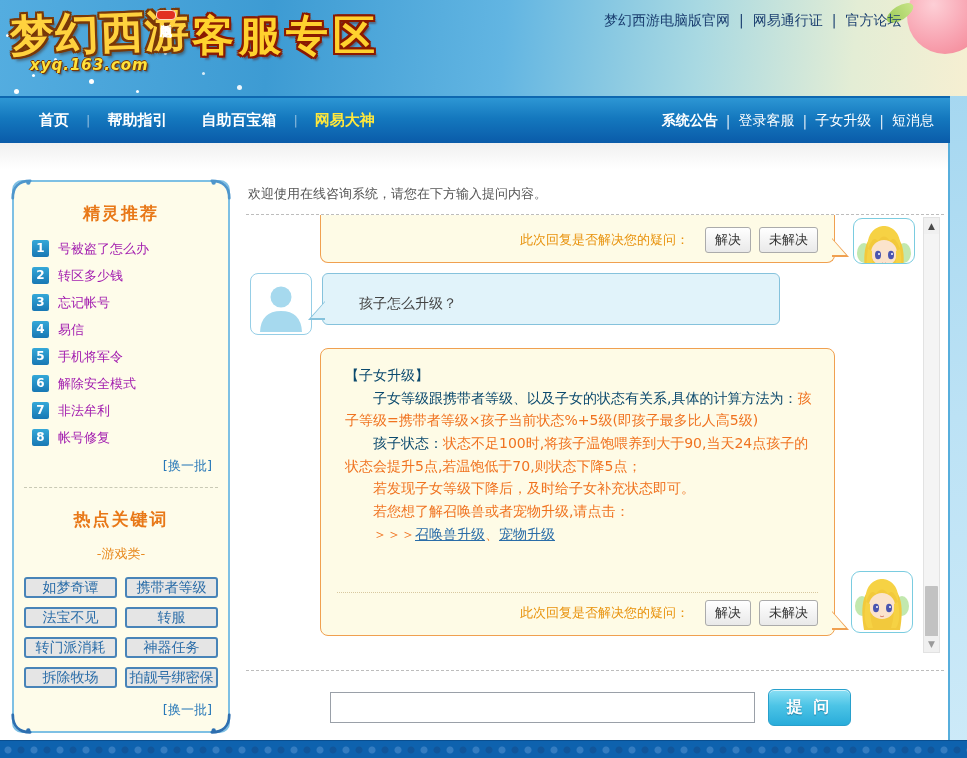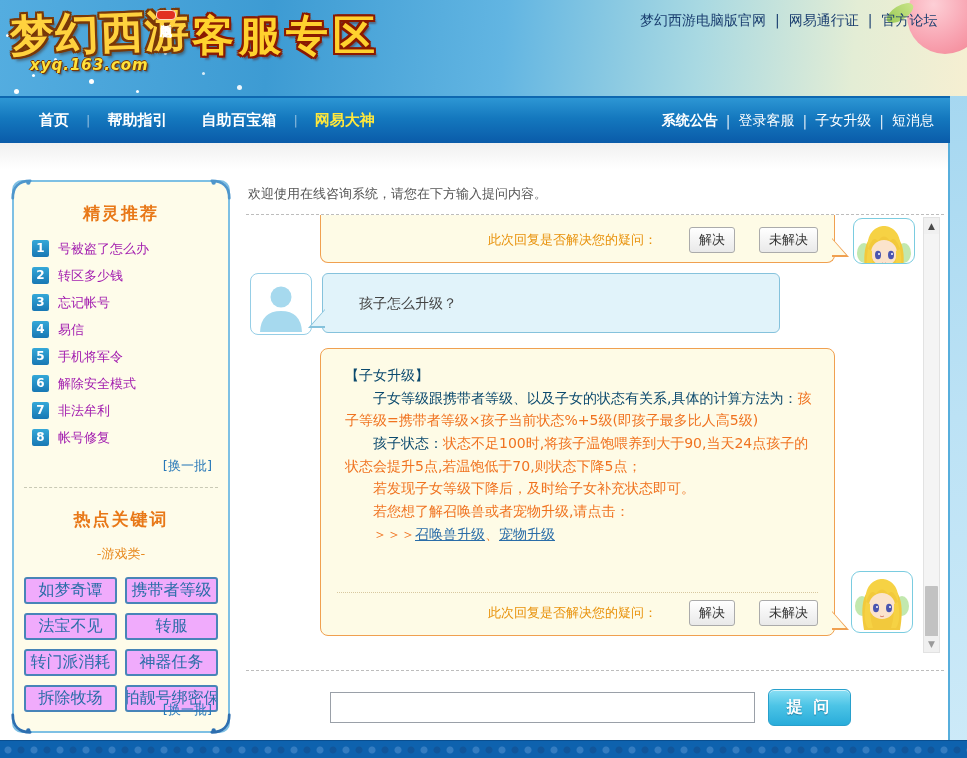--- a/index.html
+++ b/index.html
@@ -23,21 +23,21 @@
   .logo-main { font-size:44px; font-weight:bold; letter-spacing:1px; color:#FFD23E; transform:rotate(-2deg); display:inline-block;
     text-shadow:-2px 0 0 #7A3808,2px 0 0 #7A3808,0 -2px 0 #7A3808,0 2px 0 #7A3808,
       -2px -2px 0 #7A3808,2px -2px 0 #7A3808,-2px 2px 0 #7A3808,2px 2px 0 #7A3808,3px 4px 3px rgba(60,20,0,.45); }
   .logo-badge { position:absolute; left:156px; top:10px; writing-mode:vertical-rl; background:#E23122; color:#fff;
     font-size:12px; font-weight:bold; padding:4px 2px; border-radius:4px; border:1px solid #FBDCC8; line-height:14px; }
   .logo-url { position:absolute; left:30px; top:56px; font-size:15px; font-weight:bold; font-style:italic; color:#FFE23A;
     text-shadow:1px 1px 0 #7A3808,-1px 0 0 #7A3808,0 -1px 0 #7A3808,2px 2px 2px rgba(60,20,0,.5); letter-spacing:1px; }
   .section-title { position:absolute; left:192px; top:8px; font-size:42px; font-weight:bold; letter-spacing:5px; color:#FFD22E;
     text-shadow:-2px 0 0 #8B1A00,2px 0 0 #8B1A00,0 -2px 0 #8B1A00,0 2px 0 #8B1A00,
       -2px -2px 0 #8B1A00,2px -2px 0 #8B1A00,-2px 2px 0 #8B1A00,2px 2px 0 #8B1A00,3px 4px 2px rgba(90,10,0,.4); }
-  .top-links { position:absolute; left:640px; top:12px; font-size:14px; color:#1B3F70; }
+  .top-links { position:absolute; left:604px; top:12px; font-size:14px; color:#1B3F70; }
   .top-links a { color:#1B3F70; text-decoration:none; cursor:pointer; }
   .top-links .pipe { padding:0 9px; color:#1B3F70; }
 
   
   .nav { position:absolute; left:0; top:96px; width:950px; height:47px;
     background:linear-gradient(180deg,#2D96D4 0%,#1478BE 45%,#0A5BA9 100%);
     border-top:2px solid #0E68B0; }
   .tabs { position:absolute; left:22px; top:0; height:45px; display:flex; align-items:center; }
   .tab { color:#fff; font-size:15px; font-weight:bold; padding:0 17px; cursor:pointer; white-space:nowrap; }
   .tab.highlight { color:#FFE83C; }
@@ -65,50 +65,50 @@
   .sb-title { margin-top:20px; text-align:center; color:#E87818; font-size:17px; font-weight:bold; letter-spacing:2px; }
   .sb-list { margin:10px 0 0 18px; }
   .sb-item { display:flex; align-items:center; height:27px; cursor:pointer; }
   .sb-num { width:17px; height:17px; margin-right:9px; background:linear-gradient(180deg,#35A8D8,#1878B4);
     color:#fff; font-size:12px; font-weight:bold; text-align:center; line-height:17px; border-radius:2px; flex:0 0 17px; }
   .sb-label { color:#a21caf; font-size:13px; white-space:nowrap; }
   .sb-change { text-align:right; padding-right:16px; margin-top:6px; color:#2878B8; font-size:13px; cursor:pointer; }
   .sb-divider { border-top:1px dashed #C9C9B5; margin:12px 10px 0 10px; }
   .sb-sub { margin-top:14px; text-align:center; color:#E88A20; font-size:13px; }
   .kw-grid { display:grid; grid-template-columns:1fr 1fr; gap:9px 8px; margin:14px 10px 0 10px; }
-  .kw-btn { height:27px; background:#f0abfc; border:2px solid #4884B8; border-radius:3px; color:#2B6DA8;
-    font-size:16px; display:flex; align-items:center; justify-content:center; cursor:pointer; white-space:nowrap; overflow:hidden; }
+  .kw-btn { height:21px; background:#e5e5e5; border:2px solid #4884B8; border-radius:3px; color:#2B6DA8;
+    font-size:14px; display:flex; align-items:center; justify-content:center; cursor:pointer; white-space:nowrap; overflow:hidden; }
   .sb-change2 { position:absolute; right:16px; bottom:12px; color:#2878B8; font-size:13px; cursor:pointer; }
 
   
   .welcome { position:absolute; left:248px; top:42px; font-size:13px; color:#555; }
   .chat-viewport { position:absolute; left:246px; top:71px; width:698px; height:442px;
     border-top:1px dashed #BDBDBD; overflow:hidden; }
   .divider-bottom { position:absolute; left:246px; top:527px; width:698px; border-top:1px dashed #BDBDBD; }
 
   .bubble-answer { position:absolute; background:#FEFBE6; border:1px solid #F0A050; border-radius:8px; }
   .bubble-answer .tail-o { position:absolute; right:-15px; bottom:5px; width:0; height:0;
     border-top:19px solid transparent; border-left:17px solid #F0A050; }
   .bubble-answer .tail-i { position:absolute; right:-12px; bottom:7px; width:0; height:0;
     border-top:16px solid transparent; border-left:14px solid #FEFBE6; }
   .bubble-partial { left:74px; top:-12px; width:515px; height:60px; border-top:none; border-radius:0 0 8px 8px; }
-  .feedback-row { position:absolute; right:16px; bottom:9px; display:flex; align-items:center; white-space:nowrap;gap:16px; }
+  .feedback-row { position:absolute; right:16px; bottom:9px; display:flex; align-items:center; white-space:nowrap; }
   .feedback-q { color:#E8920C; font-size:13px; margin-right:8px; }
   .btn-small { background:linear-gradient(180deg,#FFFFFF,#E9E9E9); border:1px solid #ABABAB; border-radius:3px;
     color:#333; font-size:13px; padding:3px 9px; margin-left:8px; cursor:pointer;text-align:center; }
 
   .avatar-gm { position:absolute; width:62px; background:#fff; border:1px solid #7ACCE0; border-radius:9px; overflow:hidden; }
   .avatar-gm svg { display:block; }
   .avatar-gm.top { left:607px; top:3px; height:46px; }
   .avatar-gm.bottom { left:605px; top:356px; height:62px; }
 
   .avatar-user { position:absolute; left:4px; top:58px; width:62px; height:62px; background:#fff;
     border:1px solid #96CEE6; border-radius:8px; overflow:hidden; }
 
-  .bubble-user { position:absolute; left:76px; top:58px; width:458px; height:60px;
+  .bubble-user { position:absolute; left:76px; top:58px; width:458px; height:52px;
     background:#E1F3FA; border:1px solid #85C2DC; border-radius:6px; }
   .bubble-user .tail-o { position:absolute; left:-15px; bottom:4px; width:0; height:0;
     border-top:19px solid transparent; border-right:17px solid #85C2DC; }
   .bubble-user .tail-i { position:absolute; left:-12px; bottom:6px; width:0; height:0;
     border-top:16px solid transparent; border-right:14px solid #E1F3FA; }
   .bubble-user .msg { padding-left:36px; line-height:58px; font-size:14px; color:#444; }
 
   .bubble-main { left:74px; top:133px; width:515px; height:288px; }
   .ans-body { padding:15px 22px 0 24px; font-size:14px; line-height:1.62; }
   .ans-body p { text-indent:2em; }

